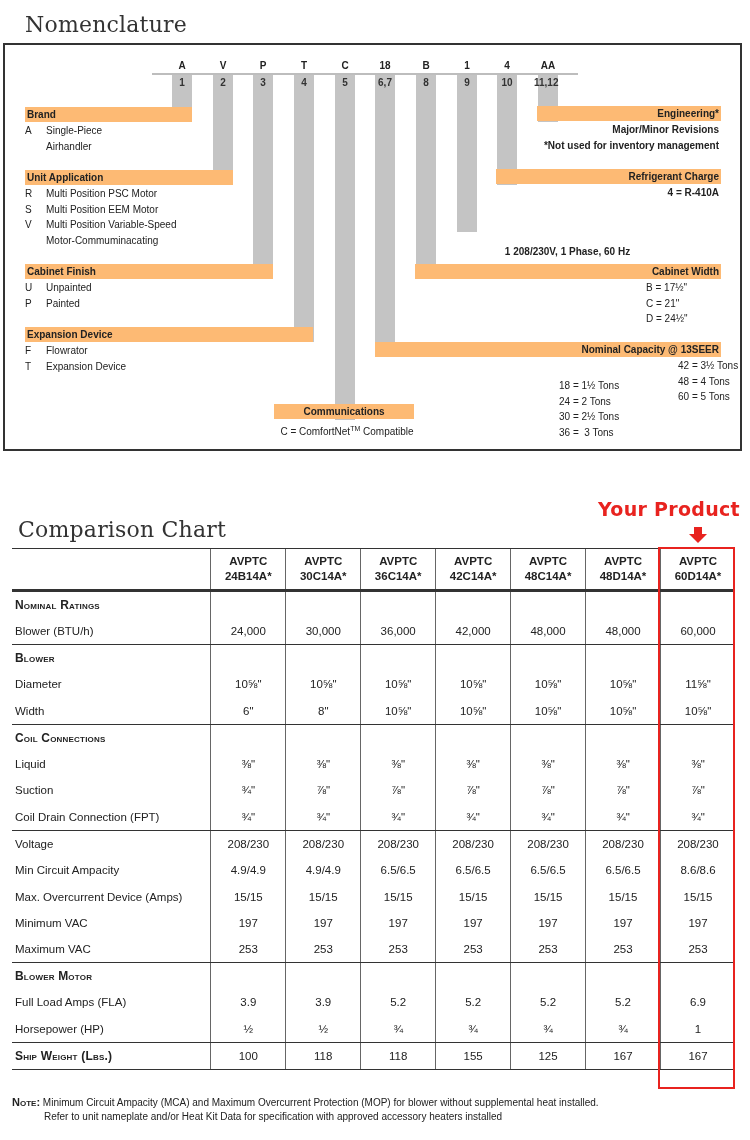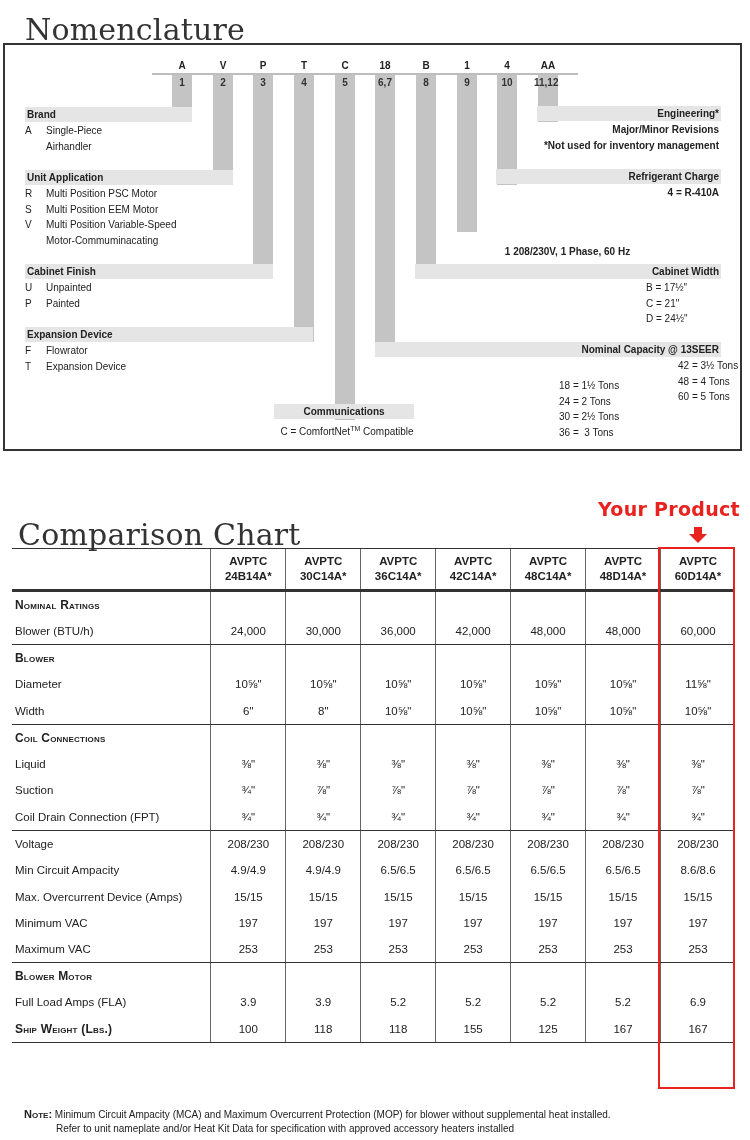--- a/index.html
+++ b/index.html
@@ -1,33 +1,33 @@
 <!DOCTYPE html>
 <html><head>
 <meta charset="utf-8">
 <style>
   html, body { margin:0; padding:0; background:#ffffff; }
   body { width:750px; height:1140px; position:relative; overflow:hidden;
          font-family:"DejaVu Sans", sans-serif; color:#222; }
   .serif-title { position:absolute; font-family:"DejaVu Serif","Liberation Serif", serif;
-                 font-size:30px; color:#333; letter-spacing:0.2px; }
+                 font-size:22px; color:#333; letter-spacing:0.2px; }
   #nom-title { left:25px; top:12px; }
   #cmp-title { left:18px; top:517px; }
 
   
   #nom-box { position:absolute; left:3px; top:43px; width:739px; height:408px;
              border:2px solid #333; box-sizing:border-box; }
   .gray { background:#c4c4c4; }
   .code-letter { position:absolute; top:60px; width:30px; text-align:center;
                  font-size:10px; font-weight:bold; color:#222; font-family:"Liberation Sans", sans-serif; }
   .code-num { position:absolute; top:77px; width:20px; text-align:center;
               font-size:10px; font-weight:bold; color:#333; font-family:"Liberation Sans", sans-serif; }
   .code-line { position:absolute; left:152px; top:73px; width:426px; height:2px; background:#bdbdbd; }
 
-  .band { position:absolute; height:15px; background:#e5e5e5; font-size:10px; font-weight:bold;
+  .band { position:absolute; height:15px; background:#fdba74; font-size:10px; font-weight:bold;
           line-height:15px; font-family:"Liberation Sans", sans-serif; color:#222; box-sizing:border-box; }
   .band.left { padding-left:2px; }
   .band.right { text-align:right; padding-right:2px; }
   .band.center { text-align:center; }
   .desc { position:absolute; font-size:10px; line-height:15.5px; font-family:"Liberation Sans", sans-serif; color:#222; }
   .desc .k { display:inline-block; width:21px; }
   .right-desc { text-align:right;font-weight:bold; }
   sup { font-size:7px; }
 
   
@@ -41,22 +41,22 @@
                   border-top:1.5px solid #333; border-bottom:3px solid #333; text-align:center; }
   #cmp-table .lbl { width:198px; text-align:left; padding-left:3px; }
   #cmp-table .val { width:74.5px; text-align:center; border-left:1.5px solid #666; }
   #cmp-table tr.r td { height:26.3px; }
   #cmp-table tr.sec td { height:26px; }
   #cmp-table tr.last td { border-bottom:1.5px solid #333; }
   #cmp-table .sc { font-weight:bold; font-variant:small-caps; font-size:12px; letter-spacing:0.2px; }
   #cmp-table tr.group-end td { border-bottom:1.5px solid #333; }
   #red-box { position:absolute; left:658px; top:547px; width:77px; height:542px;
              border:2px solid #e8231f; box-sizing:border-box; pointer-events:none; }
-  #note { position:absolute; left:24px; top:1095px; font-size:10px; line-height:14px;
-          font-family:"Liberation Sans", sans-serif; color:#222;margin-top:12px; }
+  #note { position:absolute; left:12px; top:1095px; font-size:10px; line-height:14px;
+          font-family:"Liberation Sans", sans-serif; color:#222; }
   #note b { font-variant:small-caps; font-size:11px; }
   #note .l2 { padding-left:32px; }
 </style>
 </head>
 <body>
 
 <div id="nom-title" class="serif-title">Nomenclature</div>
 
 <div id="nom-box"></div>
 <div id="nom-layer" style="position:absolute;left:0;top:0;width:750px;height:460px;">
@@ -342,20 +342,30 @@
       <tr class="r">
         <td class="lbl">Full Load Amps (FLA)</td>
         <td class="val">3.9</td>
         <td class="val">3.9</td>
         <td class="val">5.2</td>
         <td class="val">5.2</td>
         <td class="val">5.2</td>
         <td class="val">5.2</td>
         <td class="val">6.9</td>
       </tr>
+      <tr class="r group-end">
+        <td class="lbl">Horsepower (HP)</td>
+        <td class="val">½</td>
+        <td class="val">½</td>
+        <td class="val">¾</td>
+        <td class="val">¾</td>
+        <td class="val">¾</td>
+        <td class="val">¾</td>
+        <td class="val">1</td>
+      </tr>
       <tr class="r last">
         <td class="lbl sc">Ship Weight (Lbs.)</td>
         <td class="val">100</td>
         <td class="val">118</td>
         <td class="val">118</td>
         <td class="val">155</td>
         <td class="val">125</td>
         <td class="val">167</td>
         <td class="val">167</td>
       </tr>

